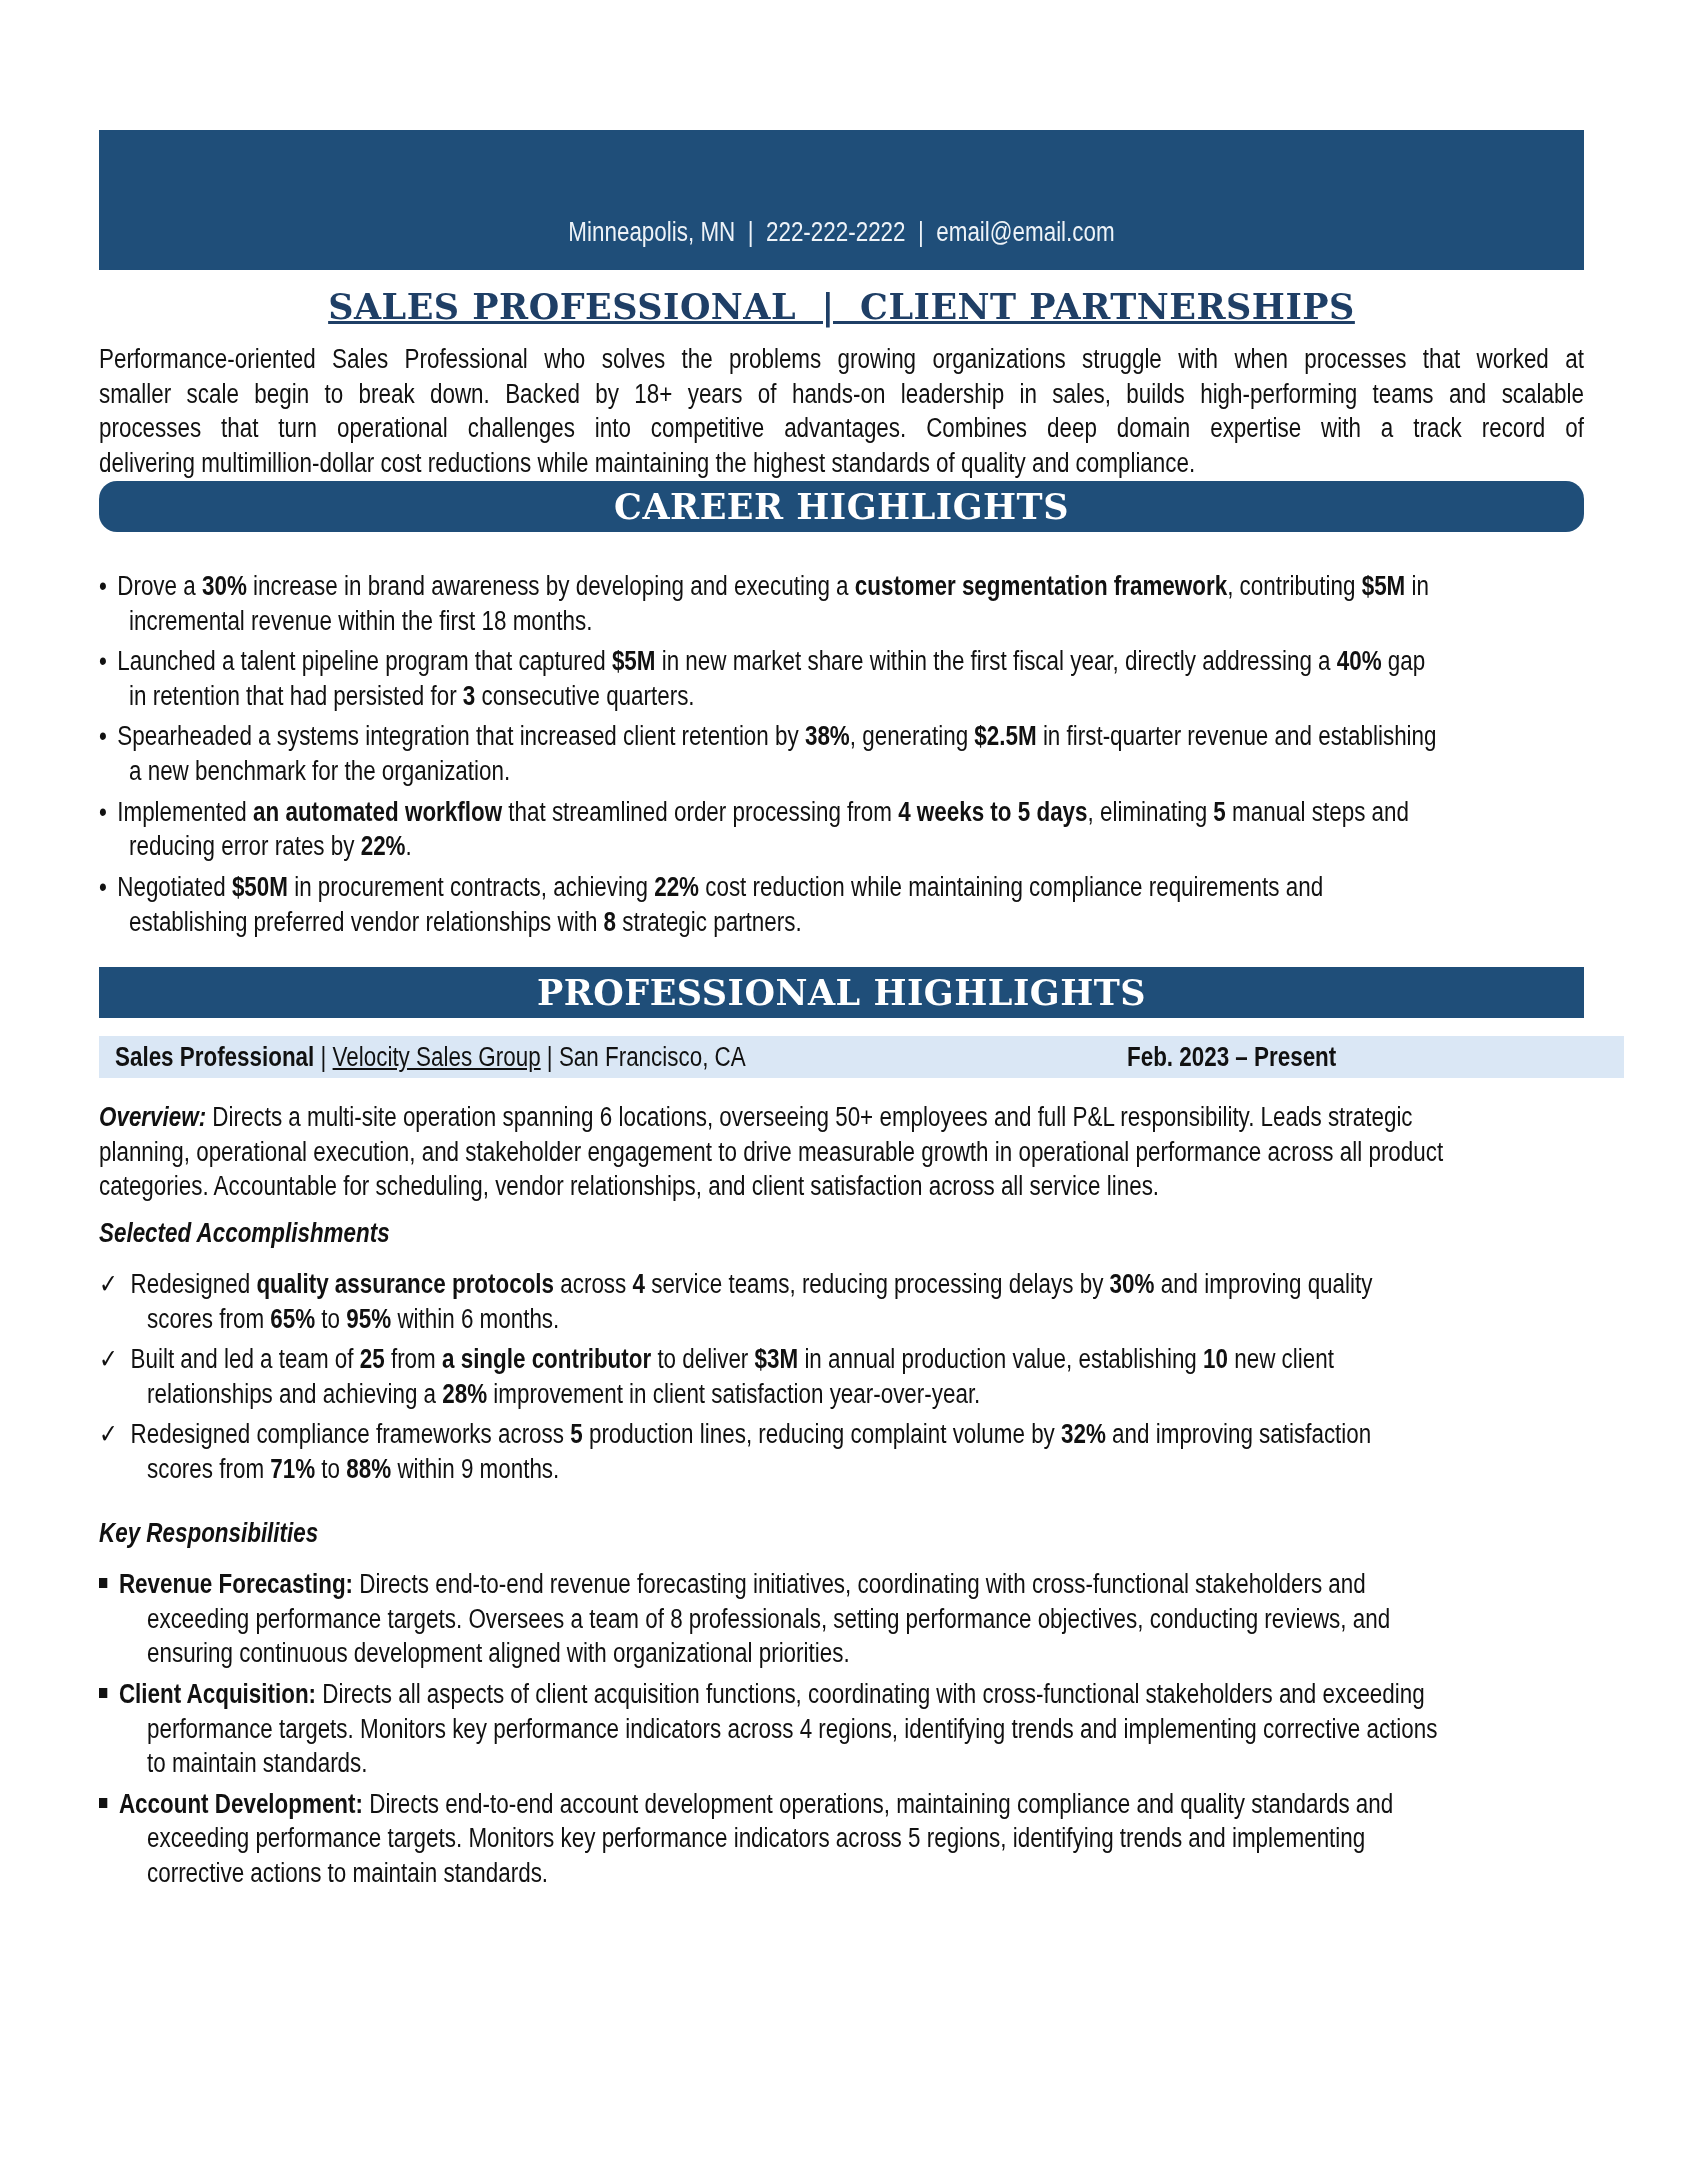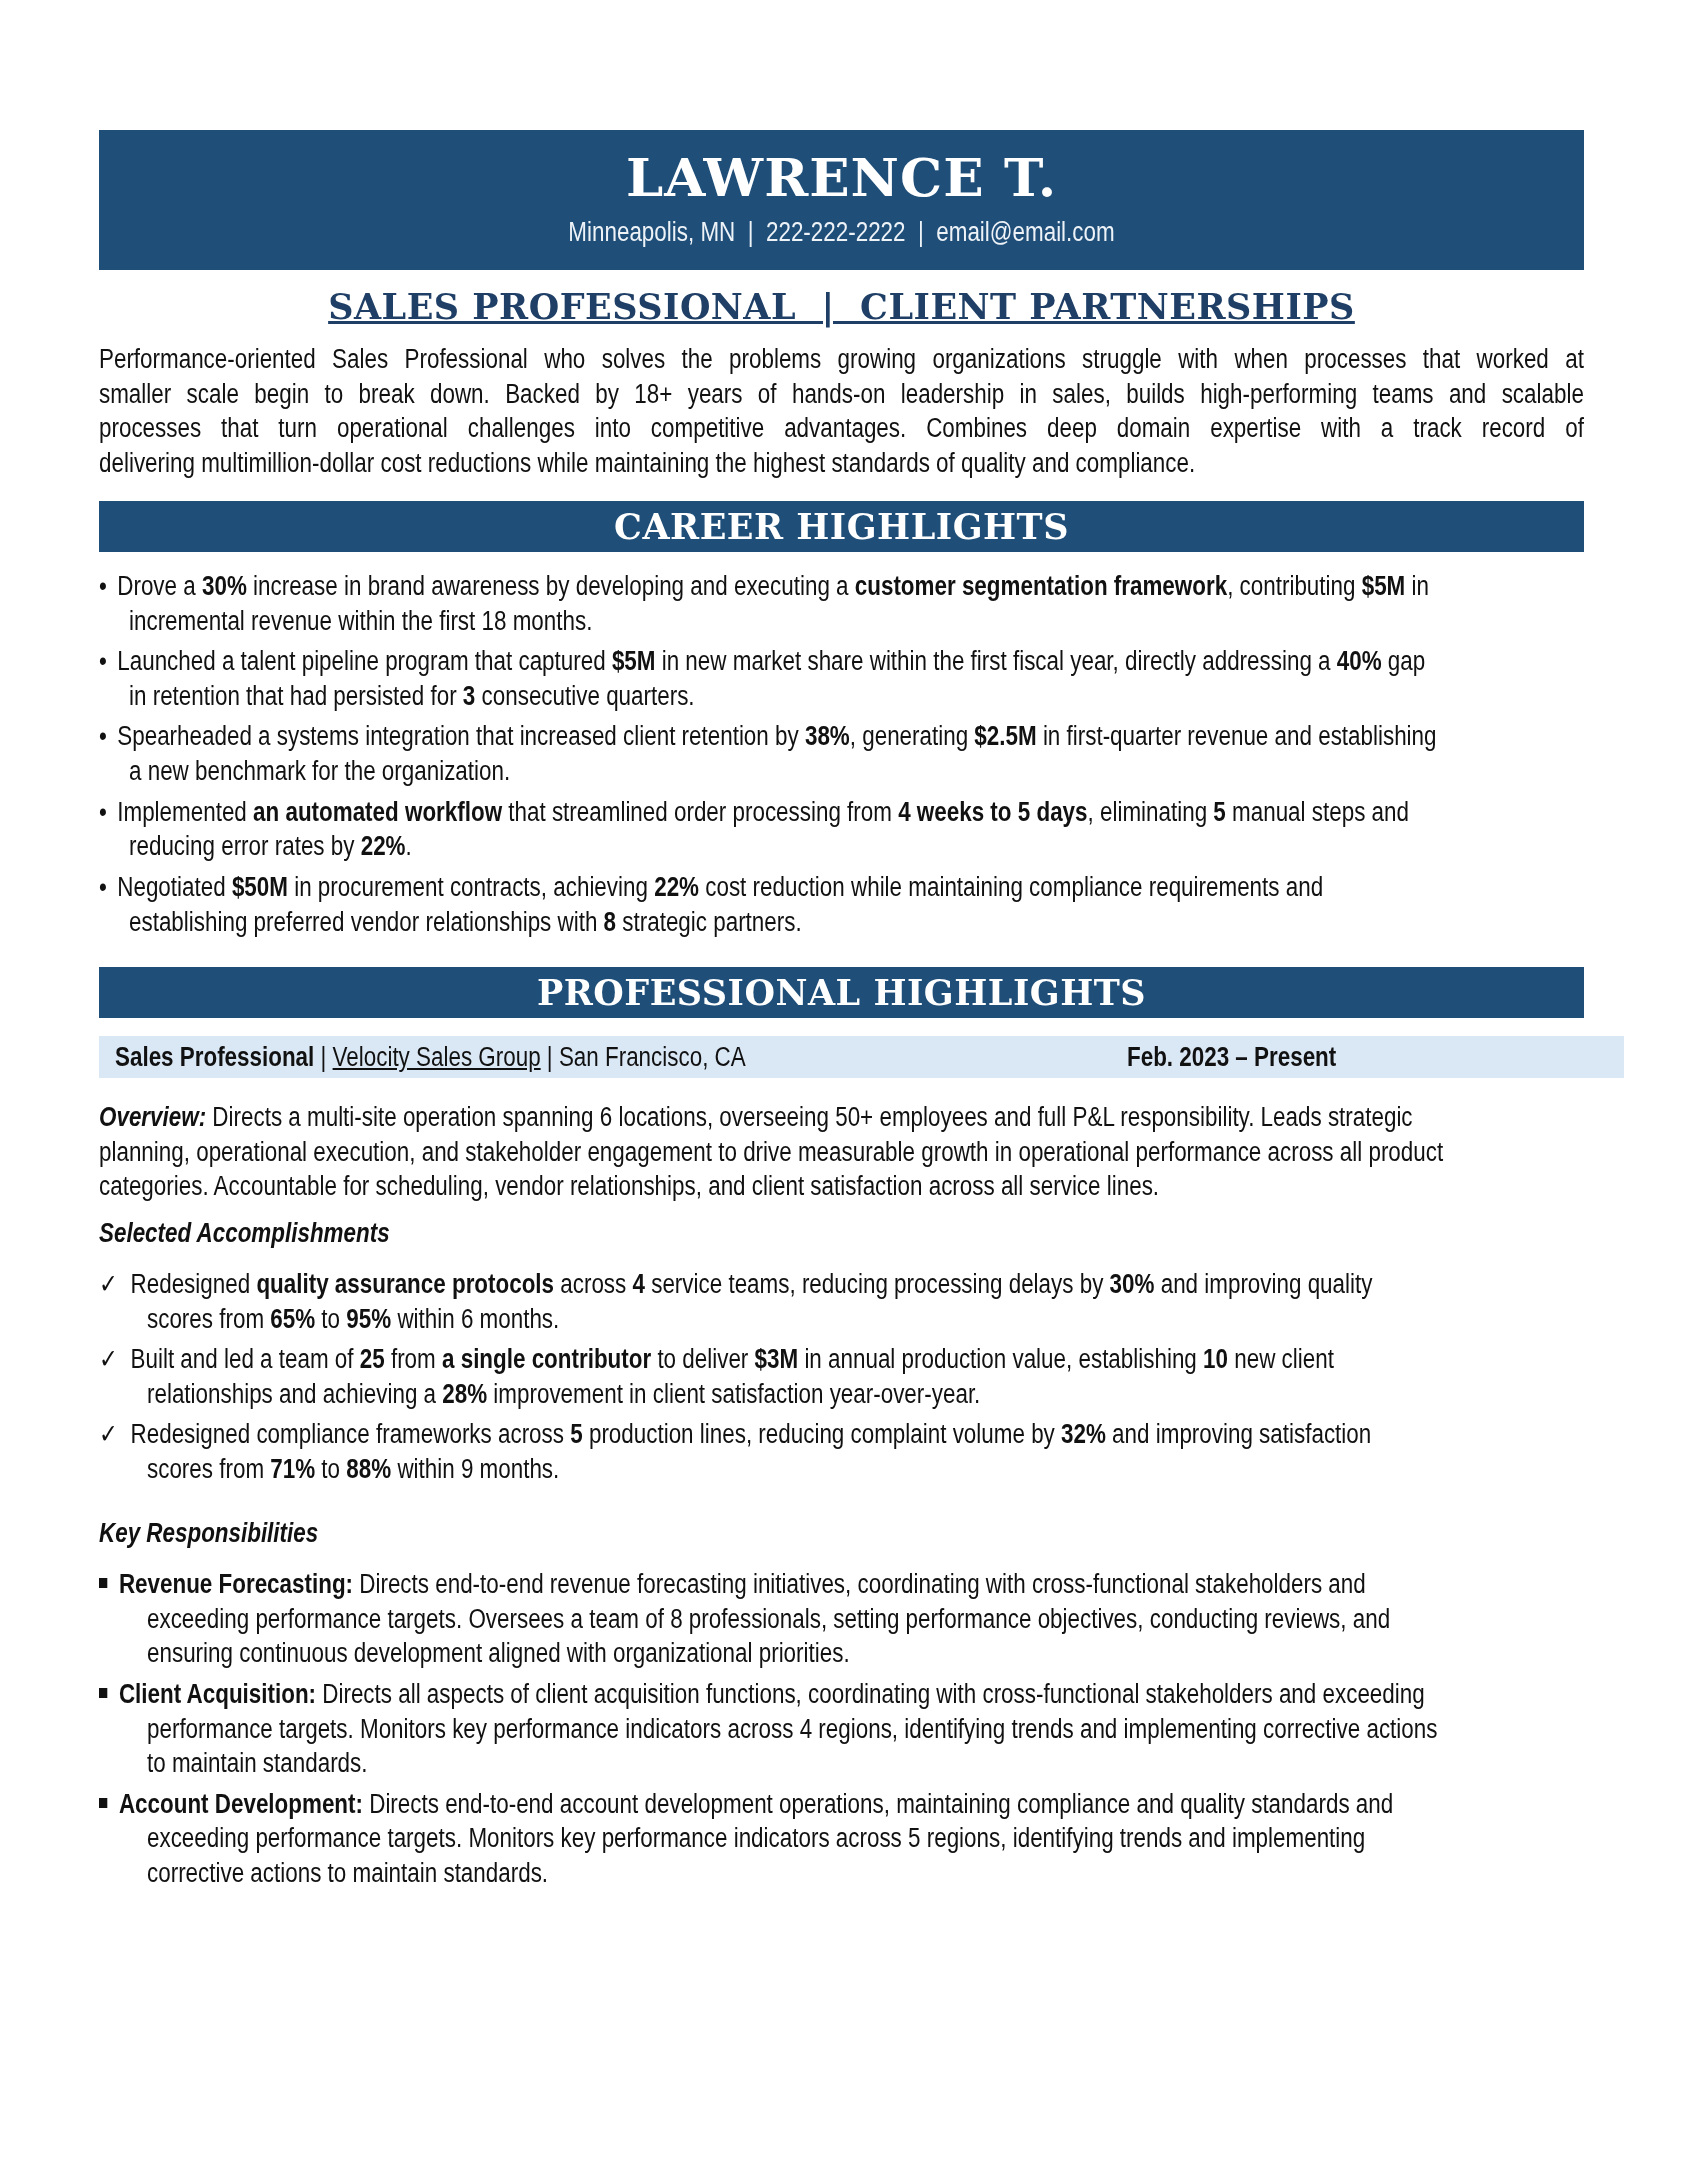--- a/index.html
+++ b/index.html
@@ -29,40 +29,39 @@
     .check { display: inline-block; width: 38px; }
     .sq { display: inline-block; width: 10px; height: 10px; background: #111; vertical-align: middle; margin-right: 14px; position: relative; top: -3px; }
     .dot { display: inline-block; width: 22px; }
   </style>
 </head>
 <body>
 
 <div class="page">
 
   <div class="band header-band">
-    <div class="name">LAWRENCE T.</div>
     <div class="contact" style="white-space:pre;">Minneapolis, MN  |  222-222-2222  |  email@email.com</div>
   </div>
 
   <div class="title" style="white-space:pre;text-decoration:underline;">SALES PROFESSIONAL  |  CLIENT PARTNERSHIPS</div>
 
   <div style="position:absolute; left:0; top:212px; width:1485px;">
     <div class="ln" style="top:0; width:1789px;">
         <span class="just">Performance-oriented Sales Professional who solves the problems growing organizations struggle with when processes that worked at</span>
       </div>
     <div class="ln" style="top:35px; width:1789px;">
         <span class="just">smaller scale begin to break down. Backed by 18+ years of hands-on leadership in sales, builds high-performing teams and scalable</span>
       </div>
     <div class="ln" style="top:69px; width:1789px;">
         <span class="just">processes that turn operational challenges into competitive advantages. Combines deep domain expertise with a track record of</span>
       </div>
     <div class="ln" style="top:104px;">delivering multimillion-dollar cost reductions while maintaining the highest standards of quality and compliance.</div>
   </div>
 
-  <div class="band sec-title" style="top:371px;">CAREER HIGHLIGHTS</div>
+  <div class="band sec-title" style="top:351px;border-radius:18px;">CAREER HIGHLIGHTS</div>
 
   <div id="highlights" style="position:absolute; left:0; top:439px; width:1485px;">
       <div>
         <div class="ln" style="top: 0px; left: 0px;"><span class="dot">•</span><span style="white-space: pre;">Drove a </span><span class="b" style="white-space: pre;">30%</span><span style="white-space: pre;"> increase in brand awareness by developing and executing a </span><span class="b" style="white-space: pre;">customer segmentation framework</span><span style="white-space: pre;">, contributing </span><span class="b" style="white-space: pre;">$5M</span><span style="white-space: pre;"> in</span></div>
         <div class="ln" style="top: 35px; left: 30px;"><span style="white-space: pre;">incremental revenue within the first 18 months.</span></div>
       </div>
       <div>
         <div class="ln" style="top: 75px; left: 0px;"><span class="dot">•</span><span style="white-space: pre;">Launched a talent pipeline program that captured </span><span class="b" style="white-space: pre;">$5M</span><span style="white-space: pre;"> in new market share within the first fiscal year, directly addressing a </span><span class="b" style="white-space: pre;">40%</span><span style="white-space: pre;"> gap</span></div>
         <div class="ln" style="top: 110px; left: 30px;"><span style="white-space: pre;">in retention that had persisted for </span><span class="b" style="white-space: pre;">3</span><span style="white-space: pre;"> consecutive quarters.</span></div>
       </div>

